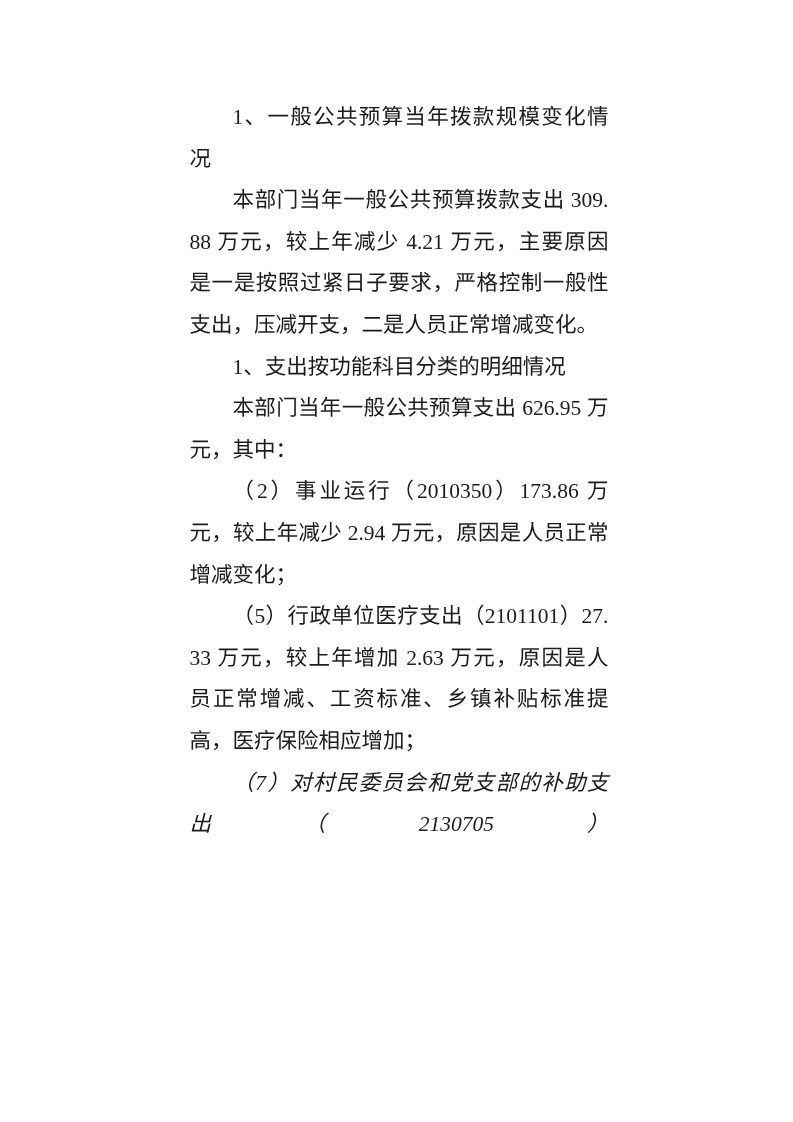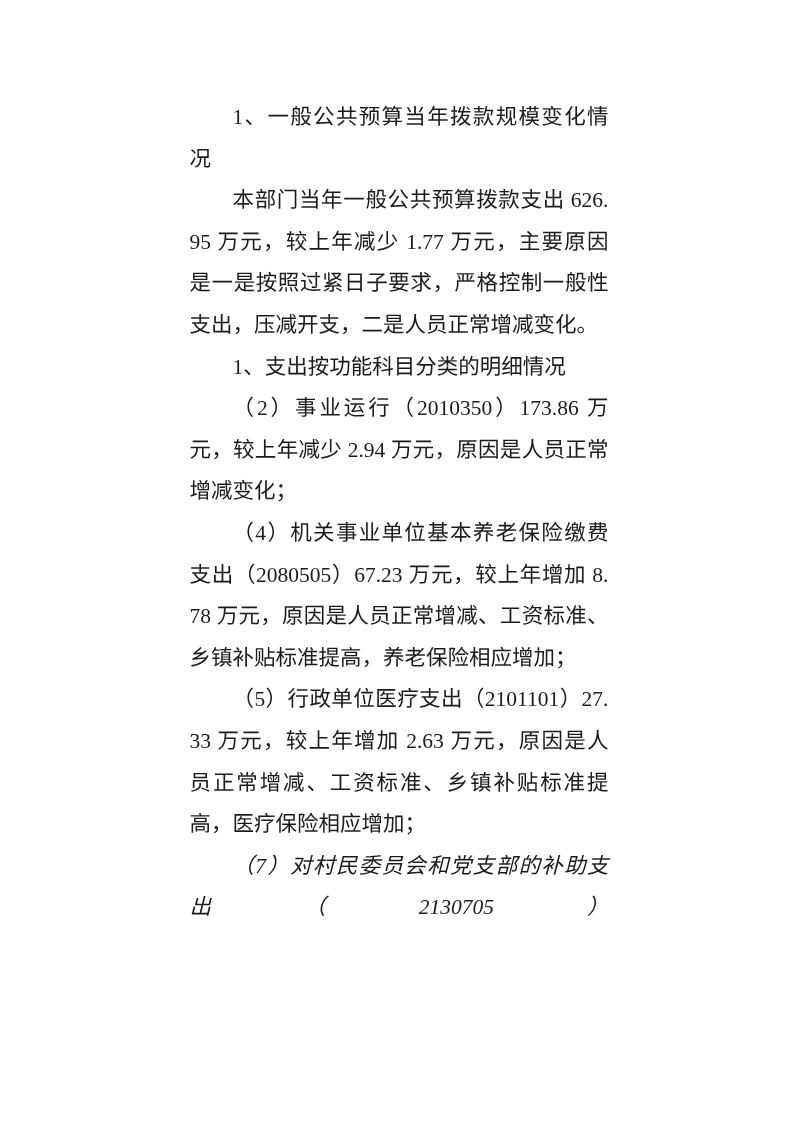--- a/index.html
+++ b/index.html
@@ -37,20 +37,20 @@
     text-align-last: justify;
     font-style: italic;
   }
 </style>
 </head>
 <body>
 
 <div class="page">
   <div class="doc-body">
     <p>1、一般公共预算当年拨款规模变化情况</p>
-    <p>本部门当年一般公共预算拨款支出 626.95 万元，较上年减少 1.77 万元，主要原因是一是按照过紧日子要求，严格控制一般性支出，压减开支，二是人员正常增减变化。</p>
+    <p>本部门当年一般公共预算拨款支出 309.88 万元，较上年减少 4.21 万元，主要原因是一是按照过紧日子要求，严格控制一般性支出，压减开支，二是人员正常增减变化。</p>
     <p>1、支出按功能科目分类的明细情况</p>
+    <p>本部门当年一般公共预算支出 626.95 万元，其中：</p>
     <p>（2）事业运行（2010350）173.86 万元，较上年减少 2.94 万元，原因是人员正常增减变化；</p>
-    <p>（4）机关事业单位基本养老保险缴费支出（2080505）67.23 万元，较上年增加 8.78 万元，原因是人员正常增减、工资标准、乡镇补贴标准提高，养老保险相应增加；</p>
     <p>（5）行政单位医疗支出（2101101）27.33 万元，较上年增加 2.63 万元，原因是人员正常增减、工资标准、乡镇补贴标准提高，医疗保险相应增加；</p>
     <p class="cont-next-page">（7）对村民委员会和党支部的补助支出（2130705）</p>
   </div>
 </div>
 
 </body></html>

